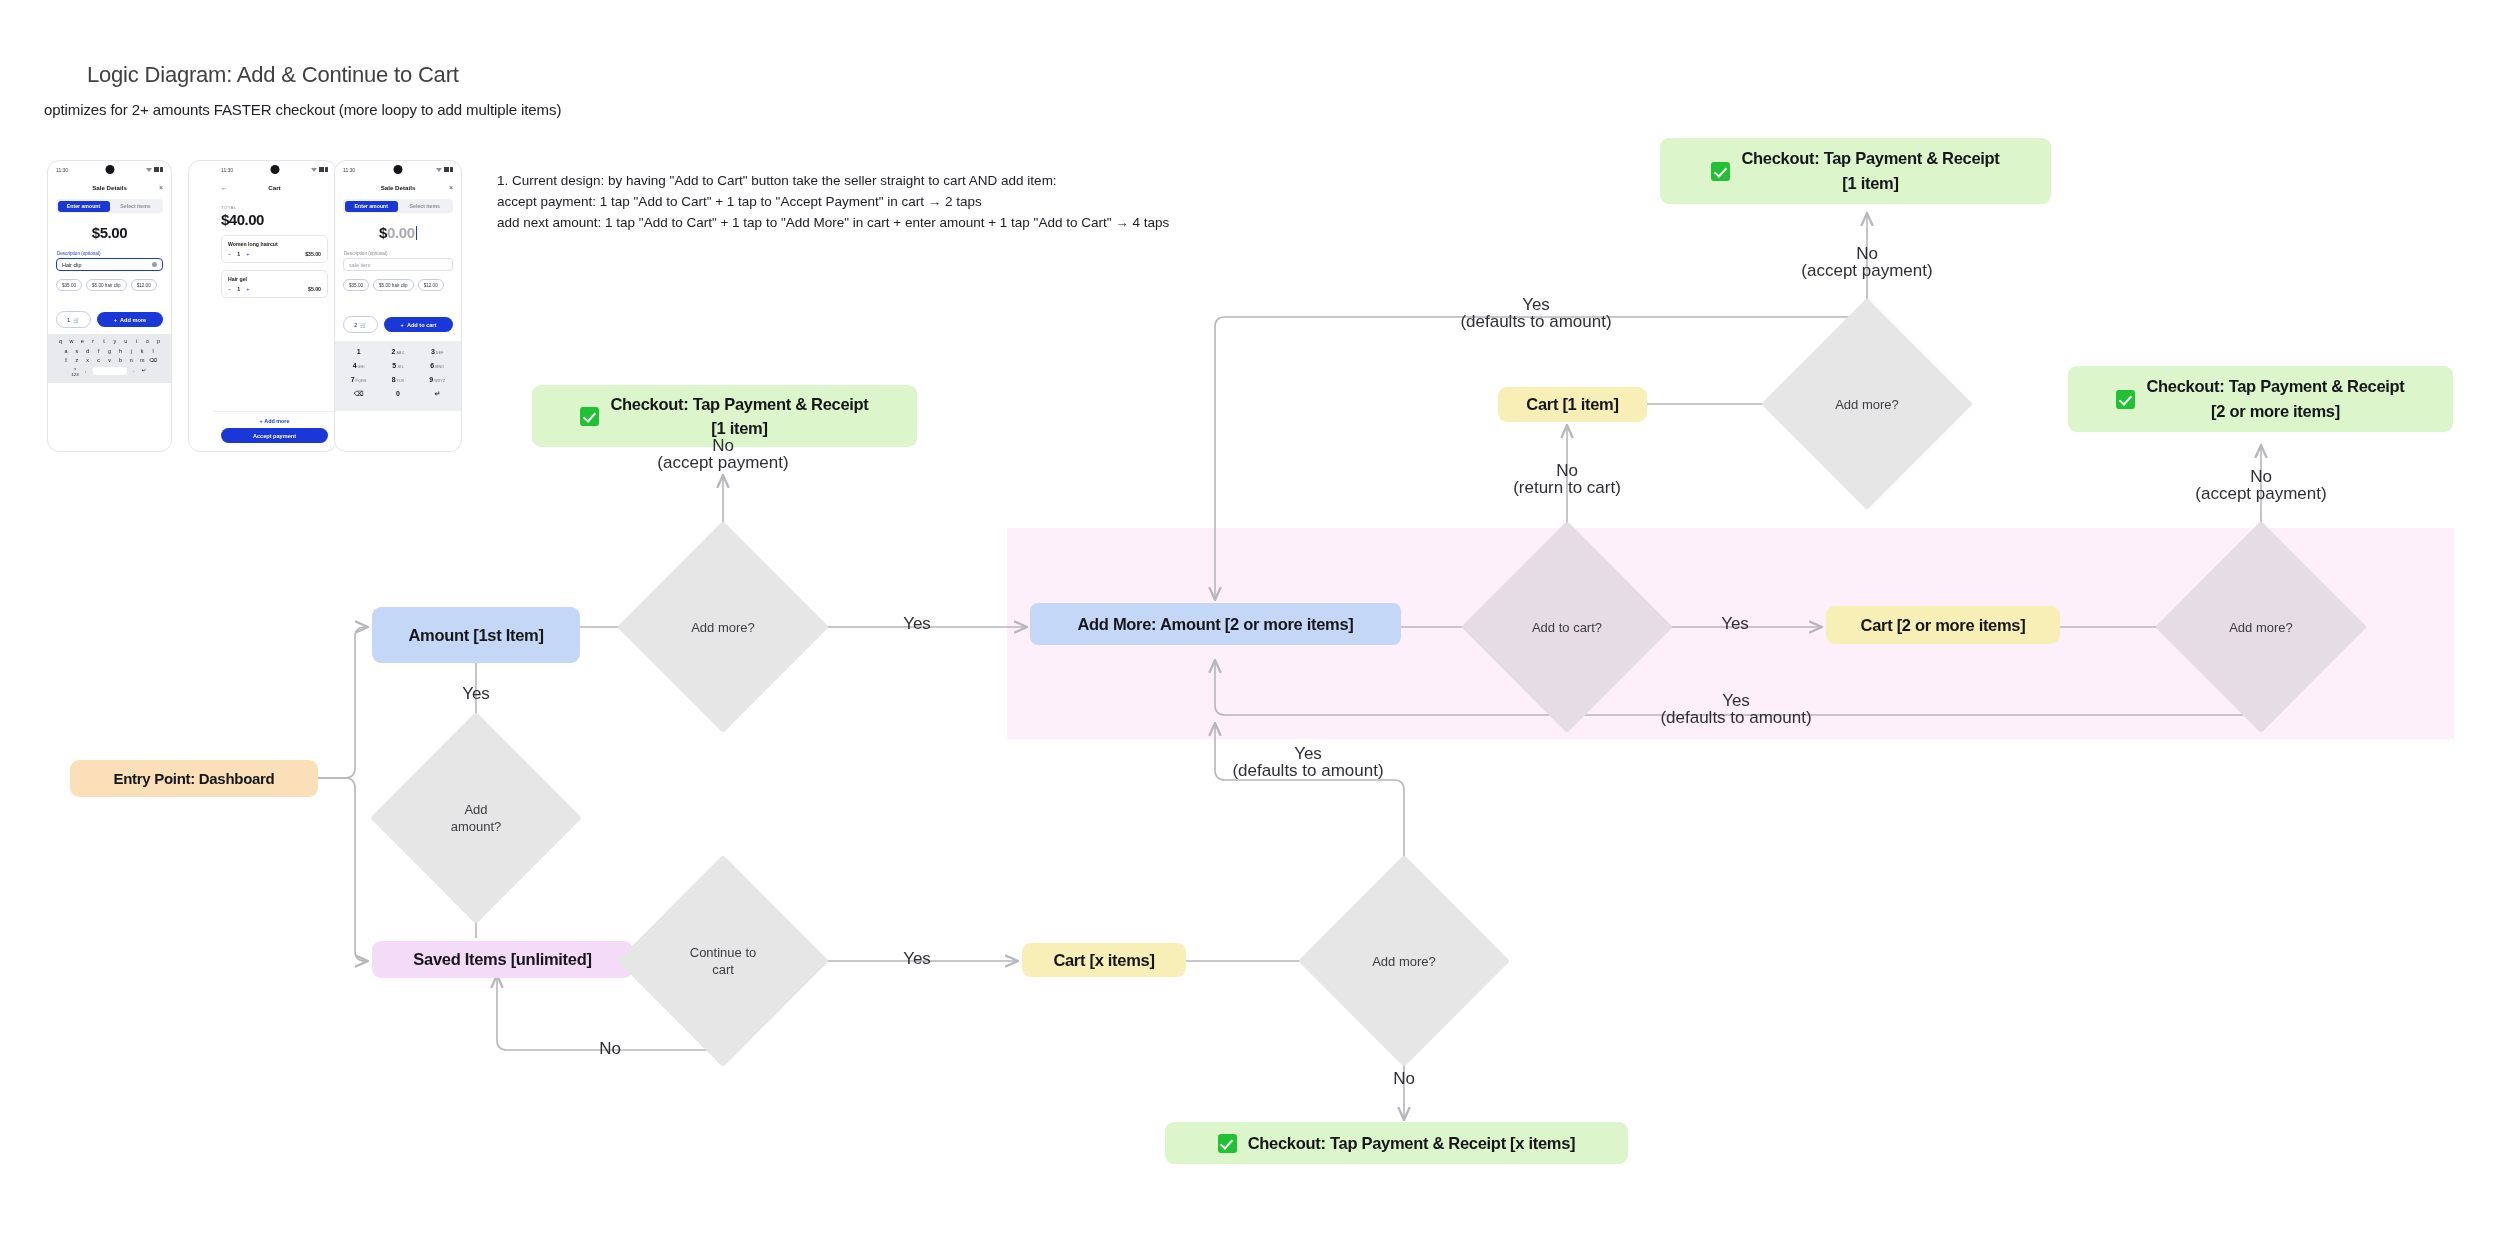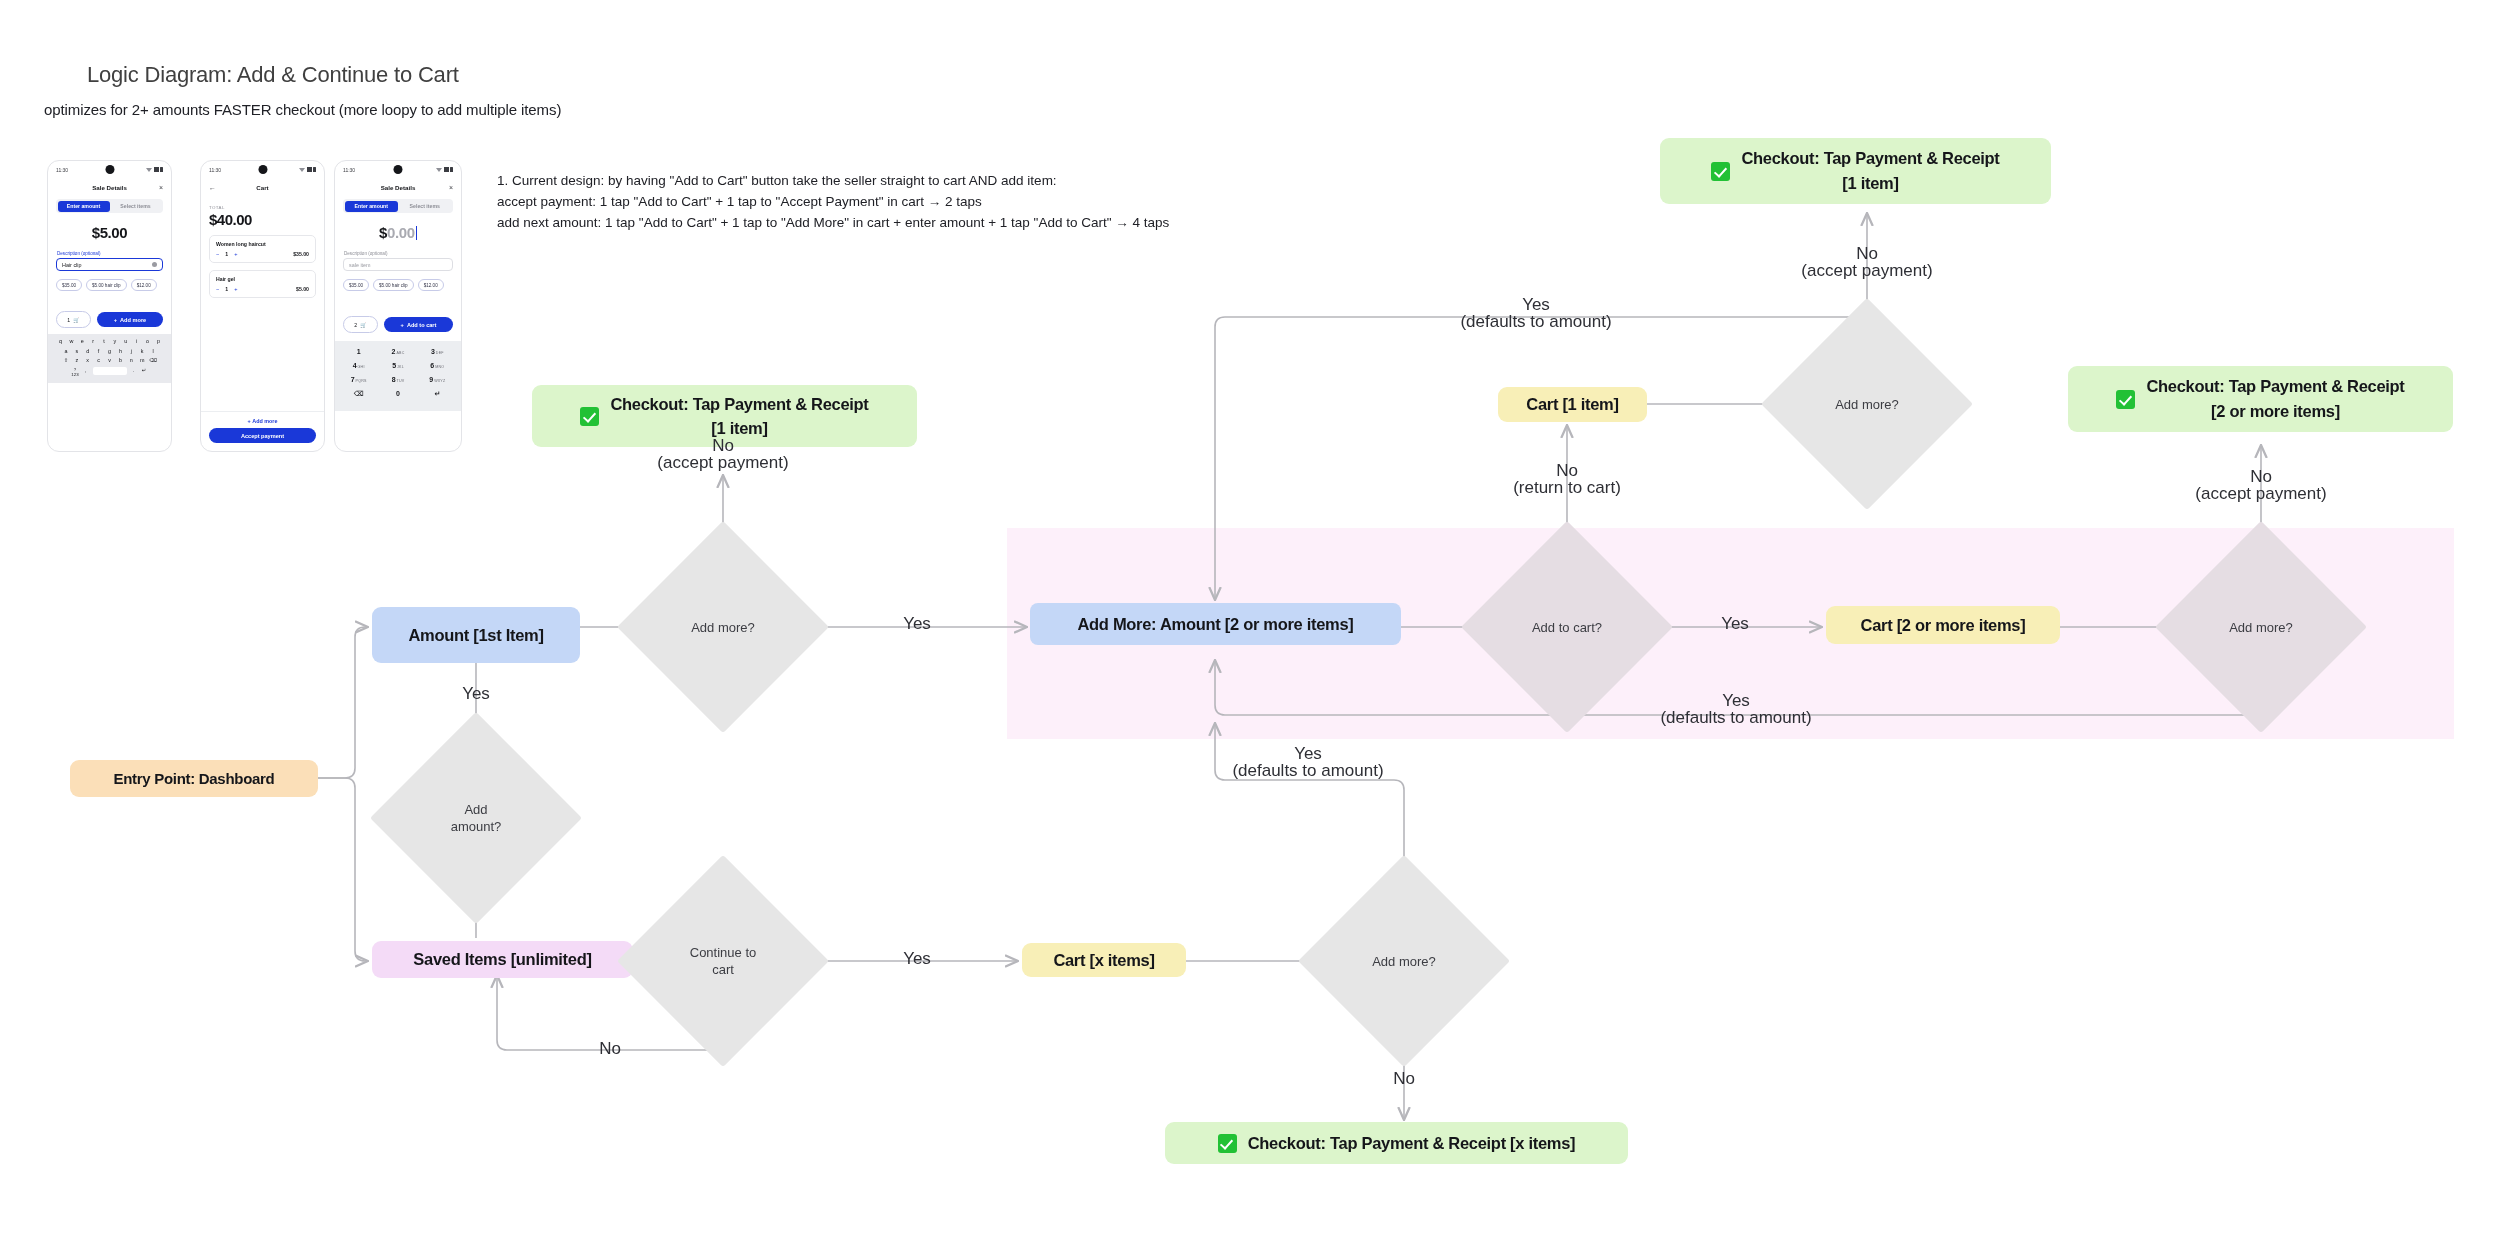--- a/index.html
+++ b/index.html
@@ -462,21 +462,21 @@
           <span class="sm">?123</span>
           <span>,</span>
             <span class="wide"></span>
             <span>.</span>
             <span>↵</span>
         </div>
       </div>
     </div>
   </div>
 
-  <div class="phone" style="left:200px;top:160px;width:123px;height:290px;">
+  <div class="phone" style="left:188px;top:160px;width:123px;height:290px;padding-left:24px;">
     <div class="fillcol">
       <div class="phone-status">
         <span>11:30</span>
         <span class="cam"></span>
         <span class="sig">
           <i class="wifi"></i>
           <i class="bars"></i>
           <i class="bat"></i>
         </span>
       </div>

